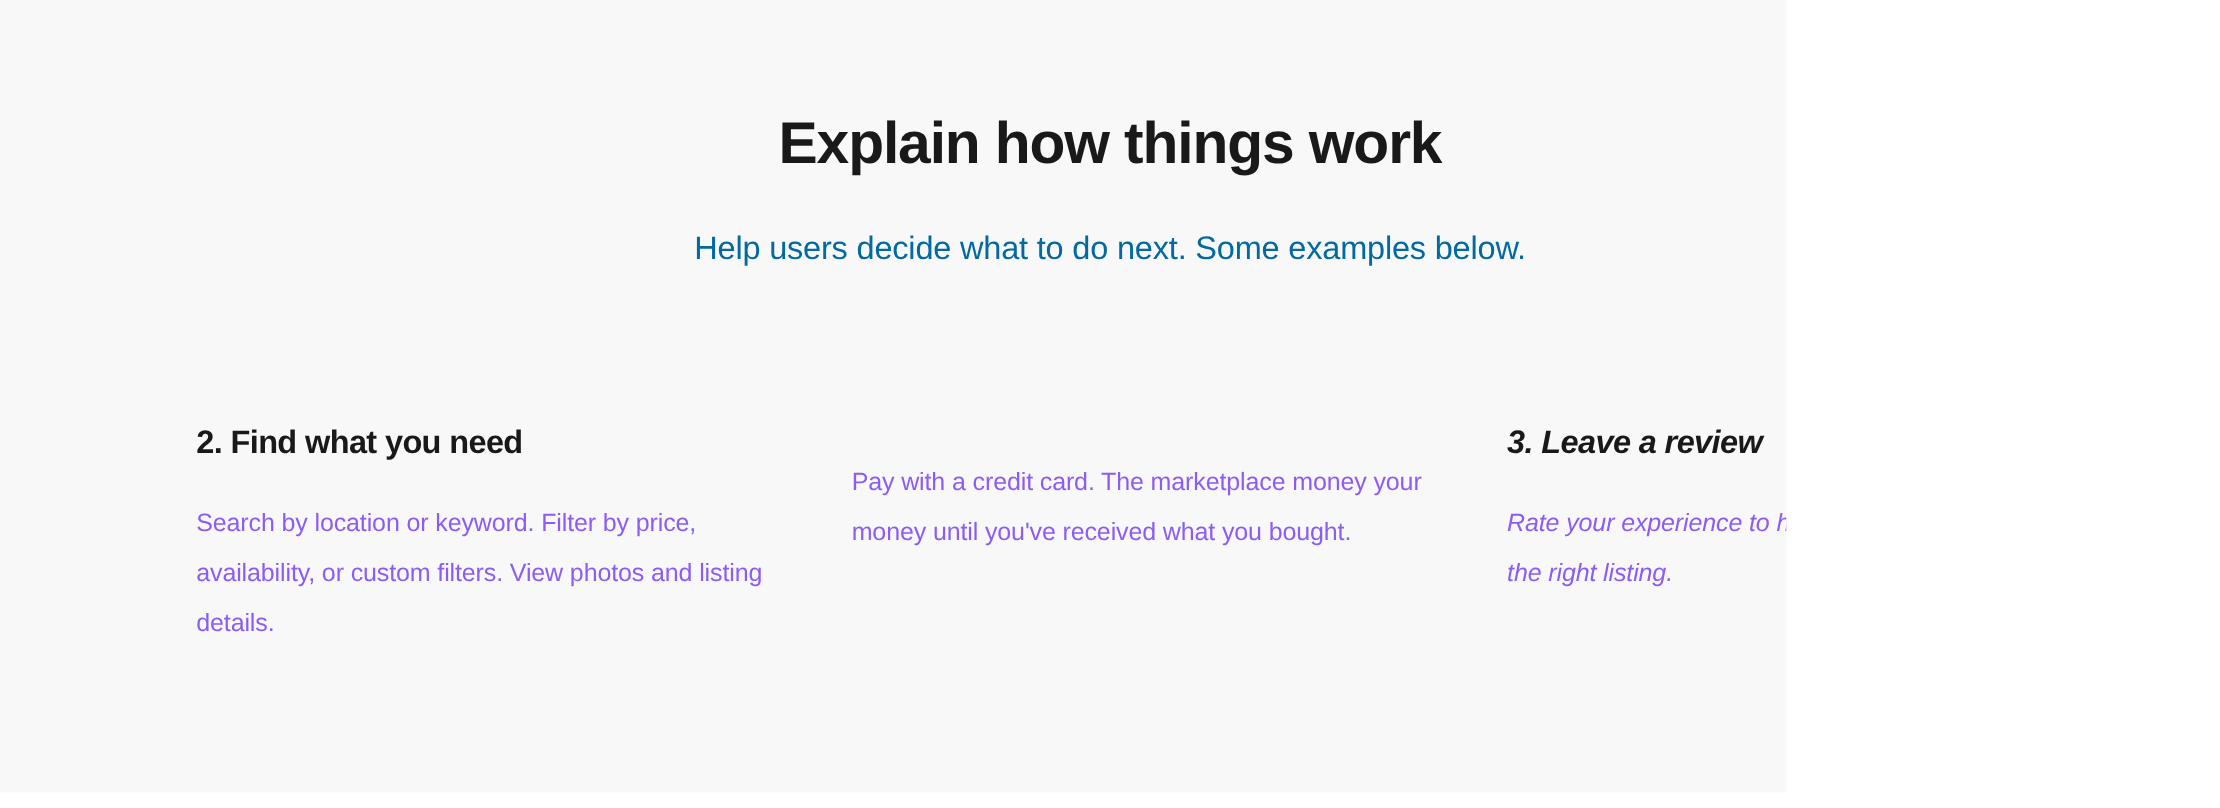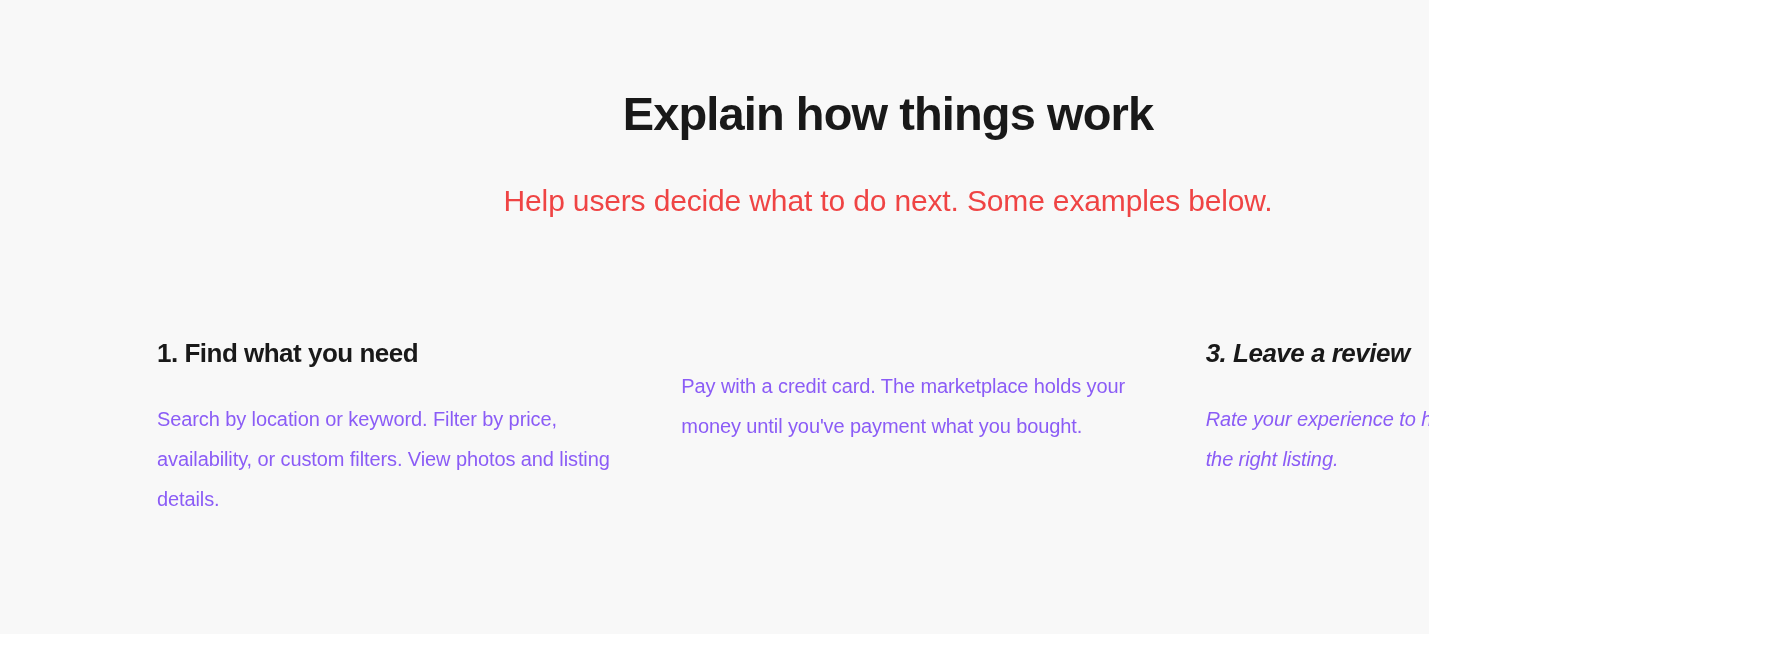--- a/index.html
+++ b/index.html
@@ -42,24 +42,24 @@
     font-size: 47px;
     line-height: 1.12;
     font-weight: 700;
     letter-spacing: -0.9px;
     color: #191919;
   }
 
   .page-subtitle {
     margin: 0;
     padding-top: 39px;
-    font-size: 30px;
+    font-size: 26px;
     line-height: 1.4;
     font-weight: 400;
-    color: #ef4444;
+    color: #0369a1;
     letter-spacing: -0.15px;
   }
 
   .steps {
     position: absolute;
     top: 337px;
     left: 157px;
     width: 1520px;
     display: flex;
     flex-direction: row;
@@ -103,26 +103,26 @@
   <section class="section">
 
     <div class="header">
       <h1 class="page-title">Explain how things work</h1>
       <p class="page-subtitle">Help users decide what to do next. Some examples below.</p>
     </div>
 
     <div class="steps">
 
       <div class="step">
-        <h2 class="step-title">1. Find what you need</h2>
+        <h2 class="step-title">2. Find what you need</h2>
         <p class="step-body">Search by location or keyword. Filter by price, availability, or custom filters. View photos and listing details.</p>
       </div>
 
       <div class="step">
-        <p class="step-body">Pay with a credit card. The marketplace holds your money until you've payment what you bought.</p>
+        <p class="step-body">Pay with a credit card. The marketplace money your money until you've received what you bought.</p>
       </div>
 
       <div class="step">
         <h2 class="step-title">3. Leave a review</h2>
         <p class="step-body">Rate your experience to help future customers find the right listing.</p>
       </div>
 
     </div>
   </section>
 </div>

